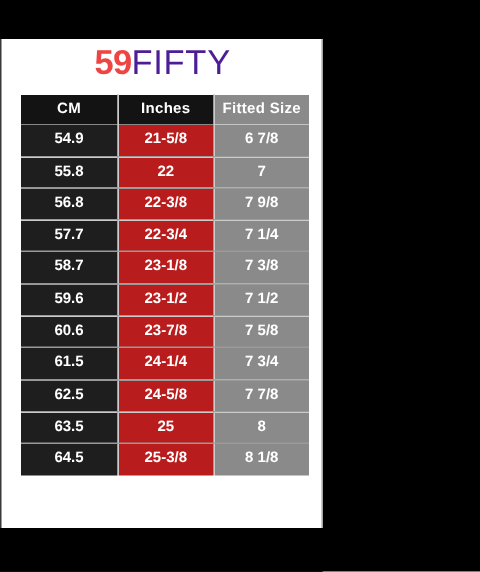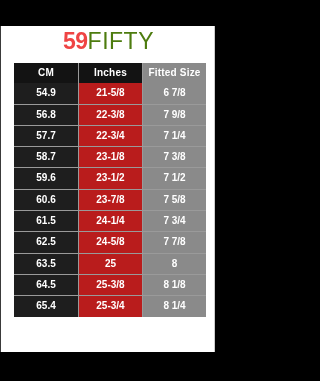--- a/index.html
+++ b/index.html
@@ -54,21 +54,21 @@
     font-family: "Liberation Sans", sans-serif;
     font-size: 23px;
     font-weight: bold;
     color: #ef4444;
     letter-spacing: -0.5px;
   }
   .logo .lg-fifty {
     font-family: "Liberation Sans", sans-serif;
     font-size: 23px;
     font-weight: normal;
-    color: #4d7c0f;
+    color: #4c1d95;
     letter-spacing: 0.5px;
   }
   
   .size-table {
     position: absolute;
     left: 13px;
     top: 37px;
     width: 190px;
     border-collapse: collapse;
     table-layout: fixed;
@@ -134,20 +134,25 @@
           <th class="col-fit">Fitted Size</th>
         </tr>
       </thead>
       <tbody>
         <tr>
           <td class="col-cm">54.9</td>
           <td class="col-in">21-5/8</td>
           <td class="col-fit">6 7/8</td>
         </tr>
         <tr>
+          <td class="col-cm">55.8</td>
+          <td class="col-in">22</td>
+          <td class="col-fit">7</td>
+        </tr>
+        <tr>
           <td class="col-cm">56.8</td>
           <td class="col-in">22-3/8</td>
           <td class="col-fit">7 9/8</td>
         </tr>
         <tr>
           <td class="col-cm">57.7</td>
           <td class="col-in">22-3/4</td>
           <td class="col-fit">7 1/4</td>
         </tr>
         <tr>
@@ -178,25 +183,20 @@
         <tr>
           <td class="col-cm">63.5</td>
           <td class="col-in">25</td>
           <td class="col-fit">8</td>
         </tr>
         <tr>
           <td class="col-cm">64.5</td>
           <td class="col-in">25-3/8</td>
           <td class="col-fit">8 1/8</td>
         </tr>
-        <tr>
-          <td class="col-cm">65.4</td>
-          <td class="col-in">25-3/4</td>
-          <td class="col-fit">8 1/4</td>
-        </tr>
       </tbody>
     </table>
 
   </div>
 
   <div class="bar-bottom"></div>
 
 </div>
 
 </body></html>

